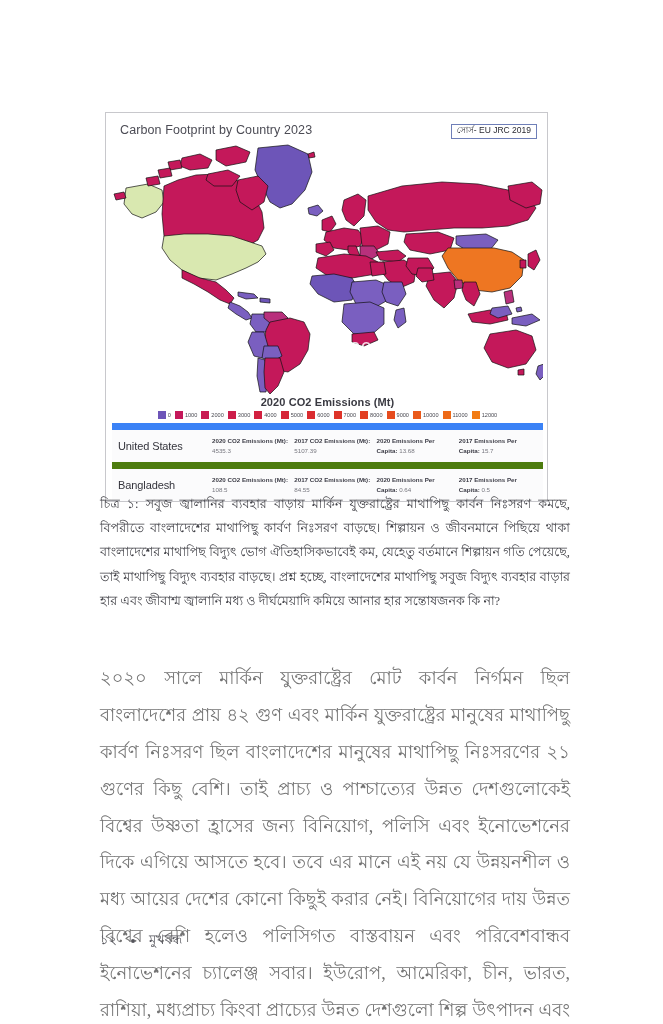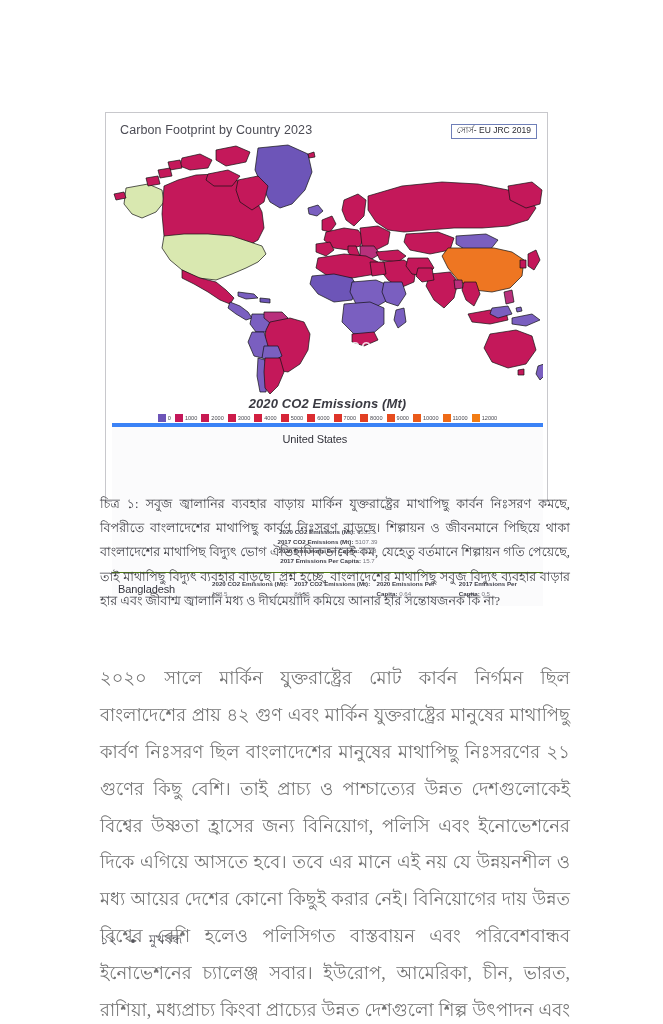--- a/index.html
+++ b/index.html
@@ -79,26 +79,25 @@
 
   
   #legend {
     position: absolute;
     left: 0;
     top: 278px;
     width: 431px;
     text-align: center;
   }
   #legend-title {
-    font-size: 13px;
+    font-size: 11px;
     font-weight: bold;
     color: #3a3a42;
     letter-spacing: .1px;
     margin-bottom: 3px;
-    font-style: italic;
   }
   #legend-items {
     display: flex;
     justify-content: center;
     align-items: center;
     gap: 4px;
     flex-wrap: nowrap;
   }
   .legend-item {
     display: flex;
@@ -119,27 +118,27 @@
   
   #data-rows {
     position: absolute;
     left: 0;
     top: 305px;
     width: 431px;
   }
   .data-row {
     display: flex;
     align-items: center;
-    border-top: 1px solid #4d7c0f;
+    border-top: 7px solid #4d7c0f;
     background: #fbfbfc;
     padding: 6px 2px 7px 6px;
     min-height: 29px;
     box-sizing: border-box;
   }
-  .data-row:first-child { border-top: 4px solid #3b82f6; flex-direction: column; }
+  .data-row:first-child { border-top: 7px solid #3b82f6; }
   .row-country {
     font-size: 11px;
     color: #34343c;
     width: 94px;
     flex: 0 0 94px;
     letter-spacing: -.1px;
   }
   .row-metric {
     flex: 1 1 0;
     font-size: 6.2px;

